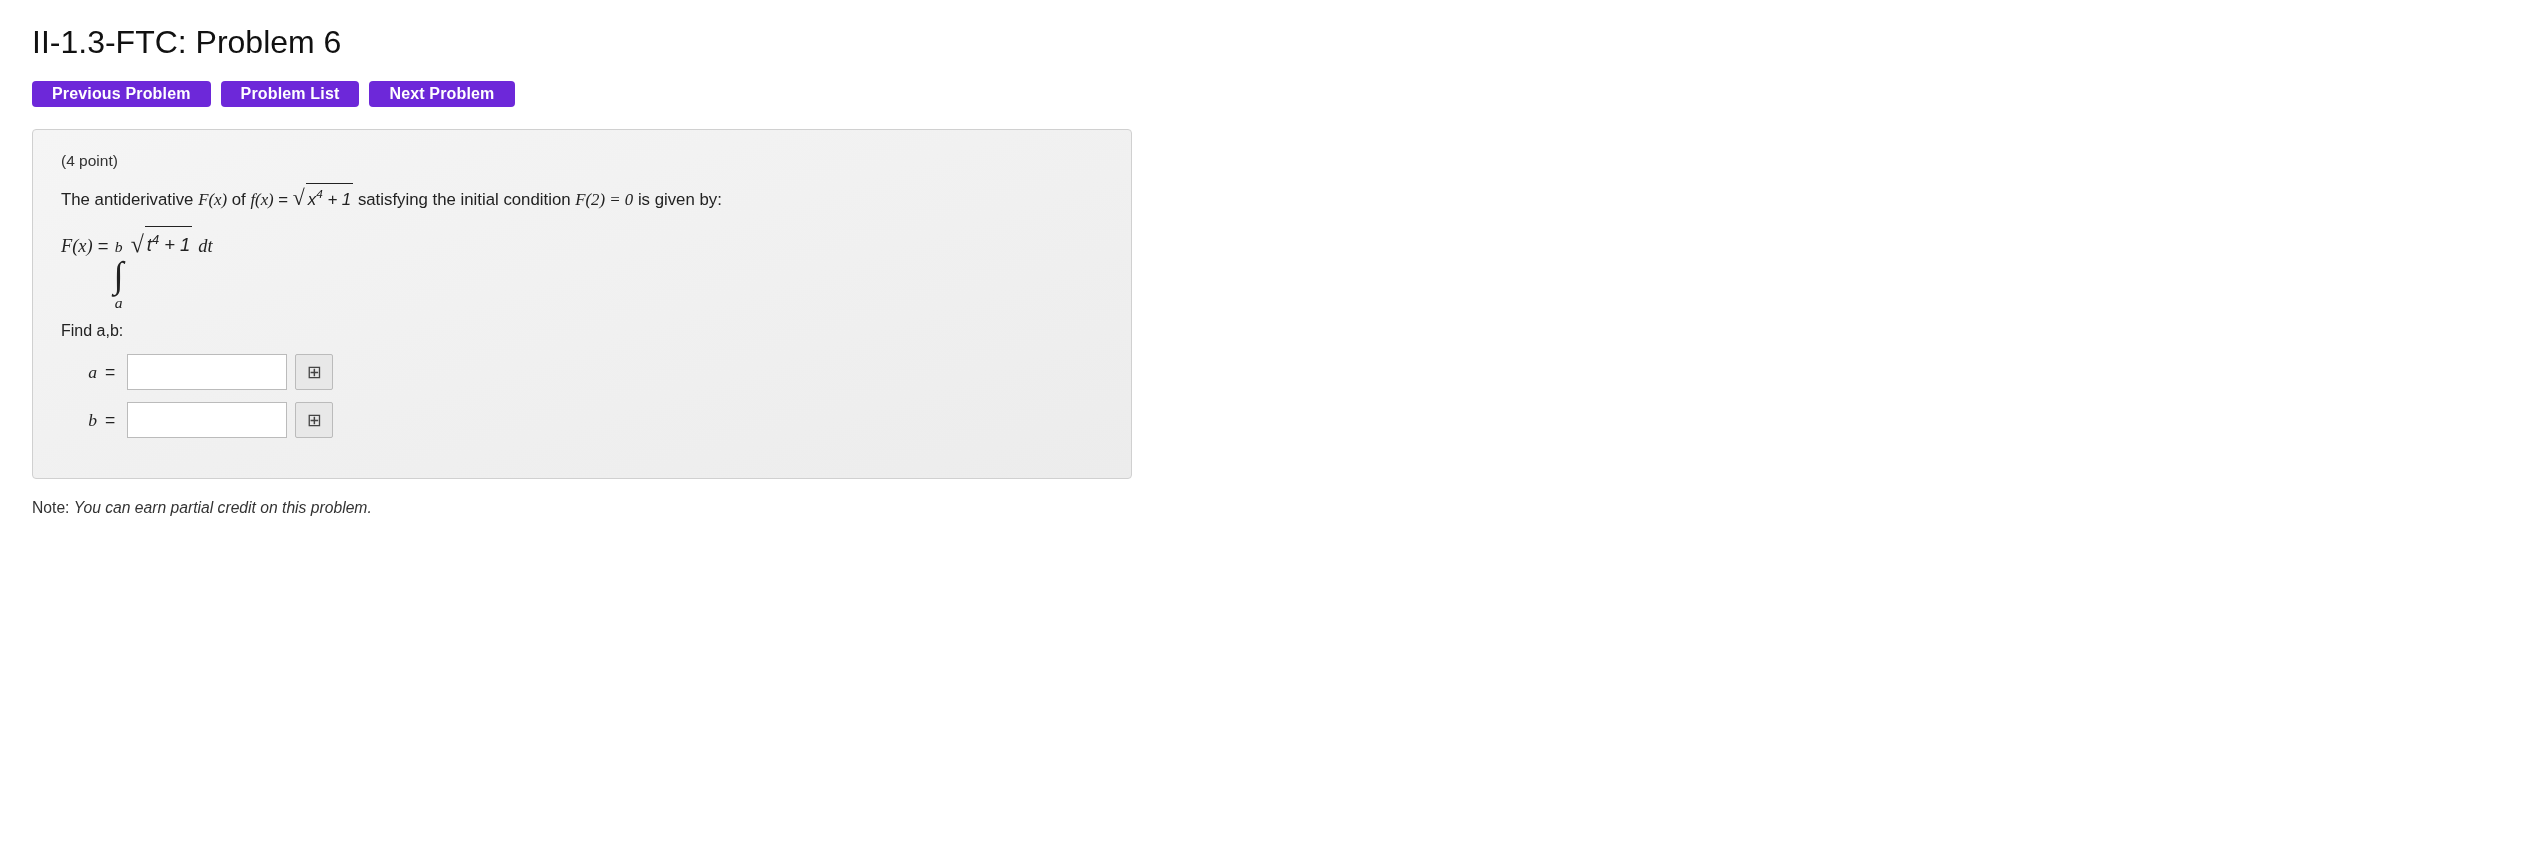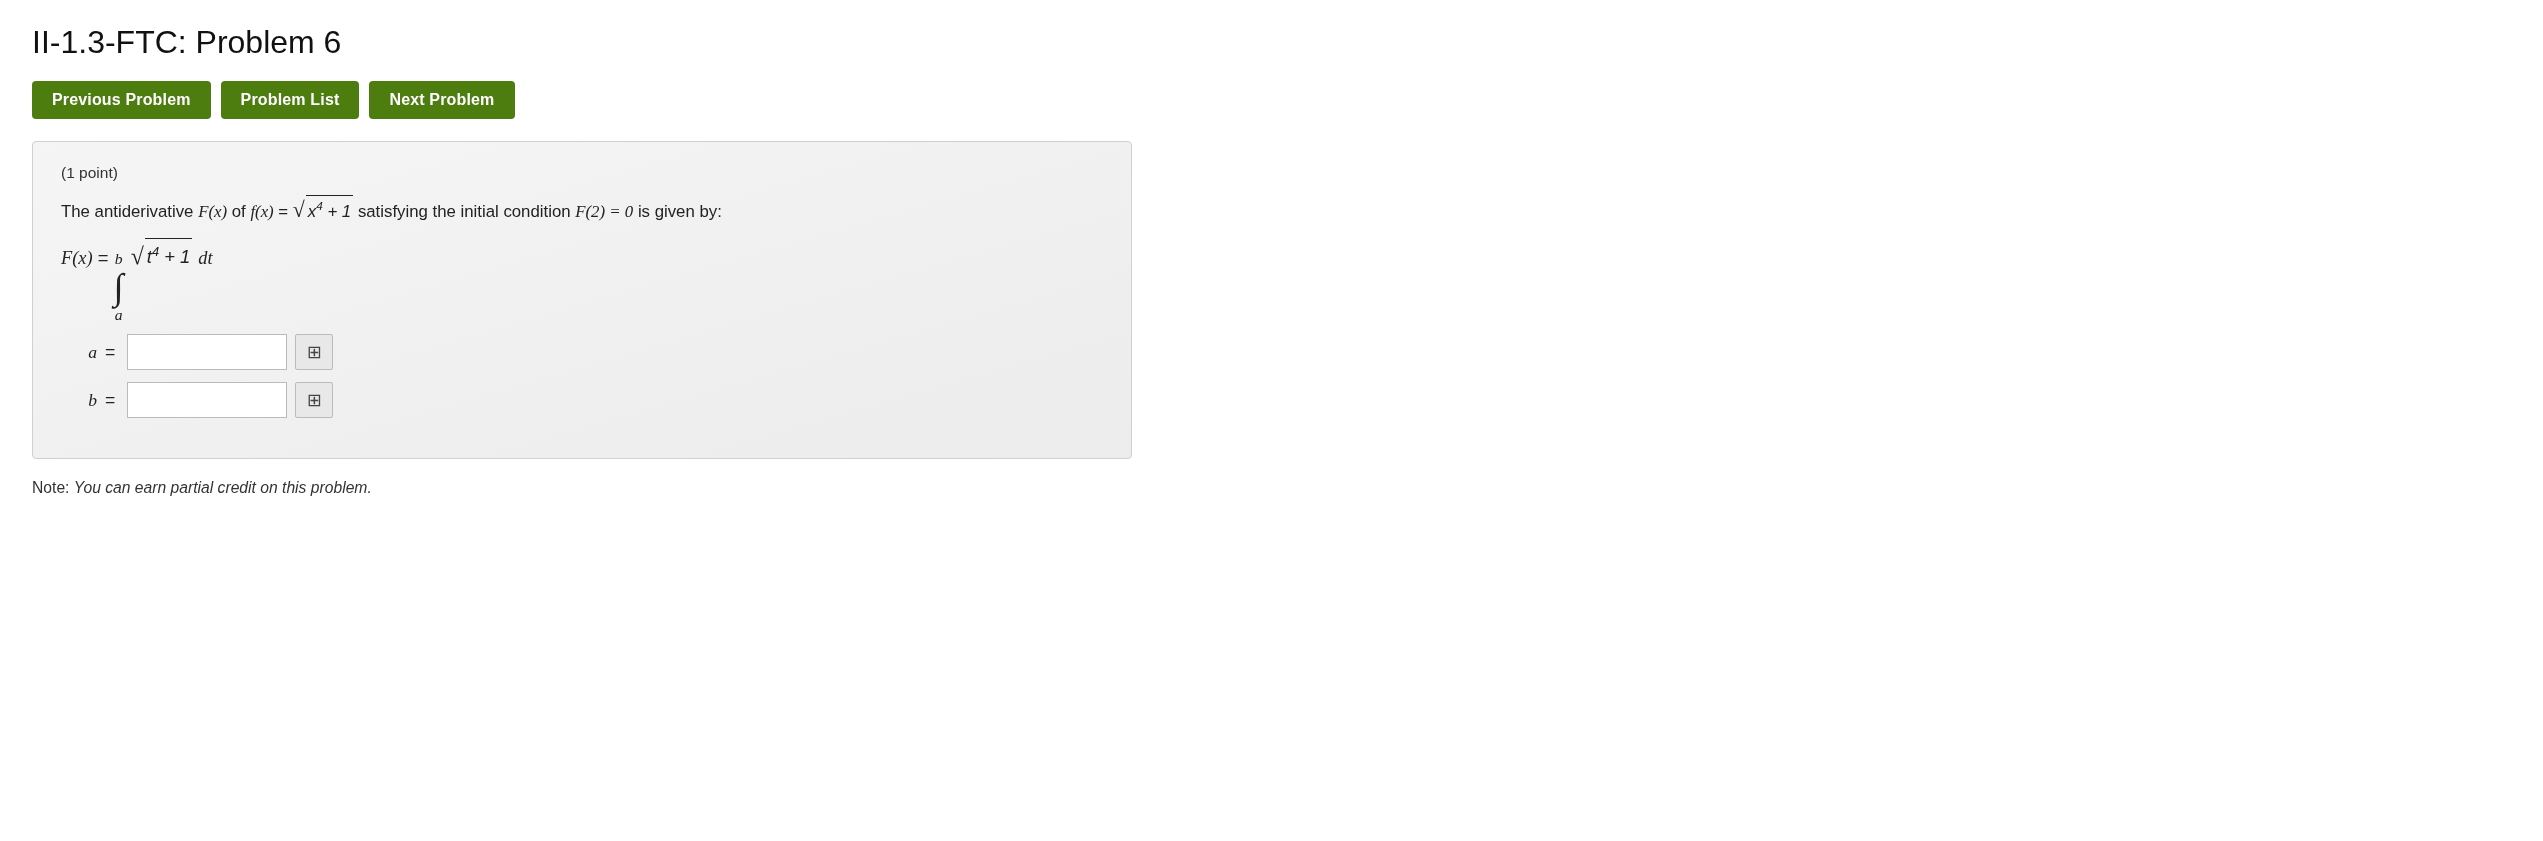--- a/index.html
+++ b/index.html
@@ -23,25 +23,25 @@
       color: #111;
     }
 
     .button-row {
       display: flex;
       gap: 10px;
       margin-bottom: 22px;
     }
 
     .nav-btn {
-      background: #4d7c0f;
+      background: #6d28d9;
       color: #fff;
       border: none;
       border-radius: 4px;
-      padding: 10px 20px;
+      padding: 4px 20px;
       font-size: 1rem;
       font-weight: 600;
       cursor: pointer;
       letter-spacing: 0.01em;
     }
 
     .problem-box {
       background: linear-gradient(to bottom right, #f5f5f5, #ececec);
       border: 1px solid #d0d0d0;
       border-radius: 4px;
@@ -187,21 +187,21 @@
 
 <h1 class="page-title">II-1.3-FTC: Problem 6</h1>
 
 <div class="button-row">
   <button class="nav-btn">Previous Problem</button>
   <button class="nav-btn">Problem List</button>
   <button class="nav-btn">Next Problem</button>
 </div>
 
 <div class="problem-box">
-  <div class="points-label">(1 point)</div>
+  <div class="points-label">(4 point)</div>
 
   <div class="problem-statement">
     <span>The antiderivative </span>
     <span class="math"><i>F</i>(<i>x</i>)</span>
     <span> of </span>
     <span class="math"><i>f</i>(<i>x</i>)</span>
     <span> = </span>
     <span class="sqrt-container">
       <span class="sqrt-symbol">√</span>
         <span class="sqrt-content"><i>x</i><sup>4</sup> + 1</span>
@@ -221,20 +221,21 @@
         <span class="int-lower" style="font-size:0.85em; font-style:italic; font-family:'Times New Roman',serif;"><i>a</i></span>
       </span>
       <span class="sqrt-container" style="margin-left:4px;">
         <span class="sqrt-symbol">√</span>
           <span class="sqrt-content"><i>t</i><sup>4</sup> + 1</span>
       </span>
       <span class="math" style="margin-left:4px;"> <i>d</i><i>t</i></span>
     </span>
   </div>
 
+  <div class="find-label">Find a,b:</div>
 
   <div class="input-row">
     <span class="var-label math"><i>a</i></span>
     <span class="equals-sign"> = </span>
     <input class="answer-input" type="text" value="" style="">
     <button class="grid-btn">
       <span>⊞</span>
     </button>
   </div>
 

